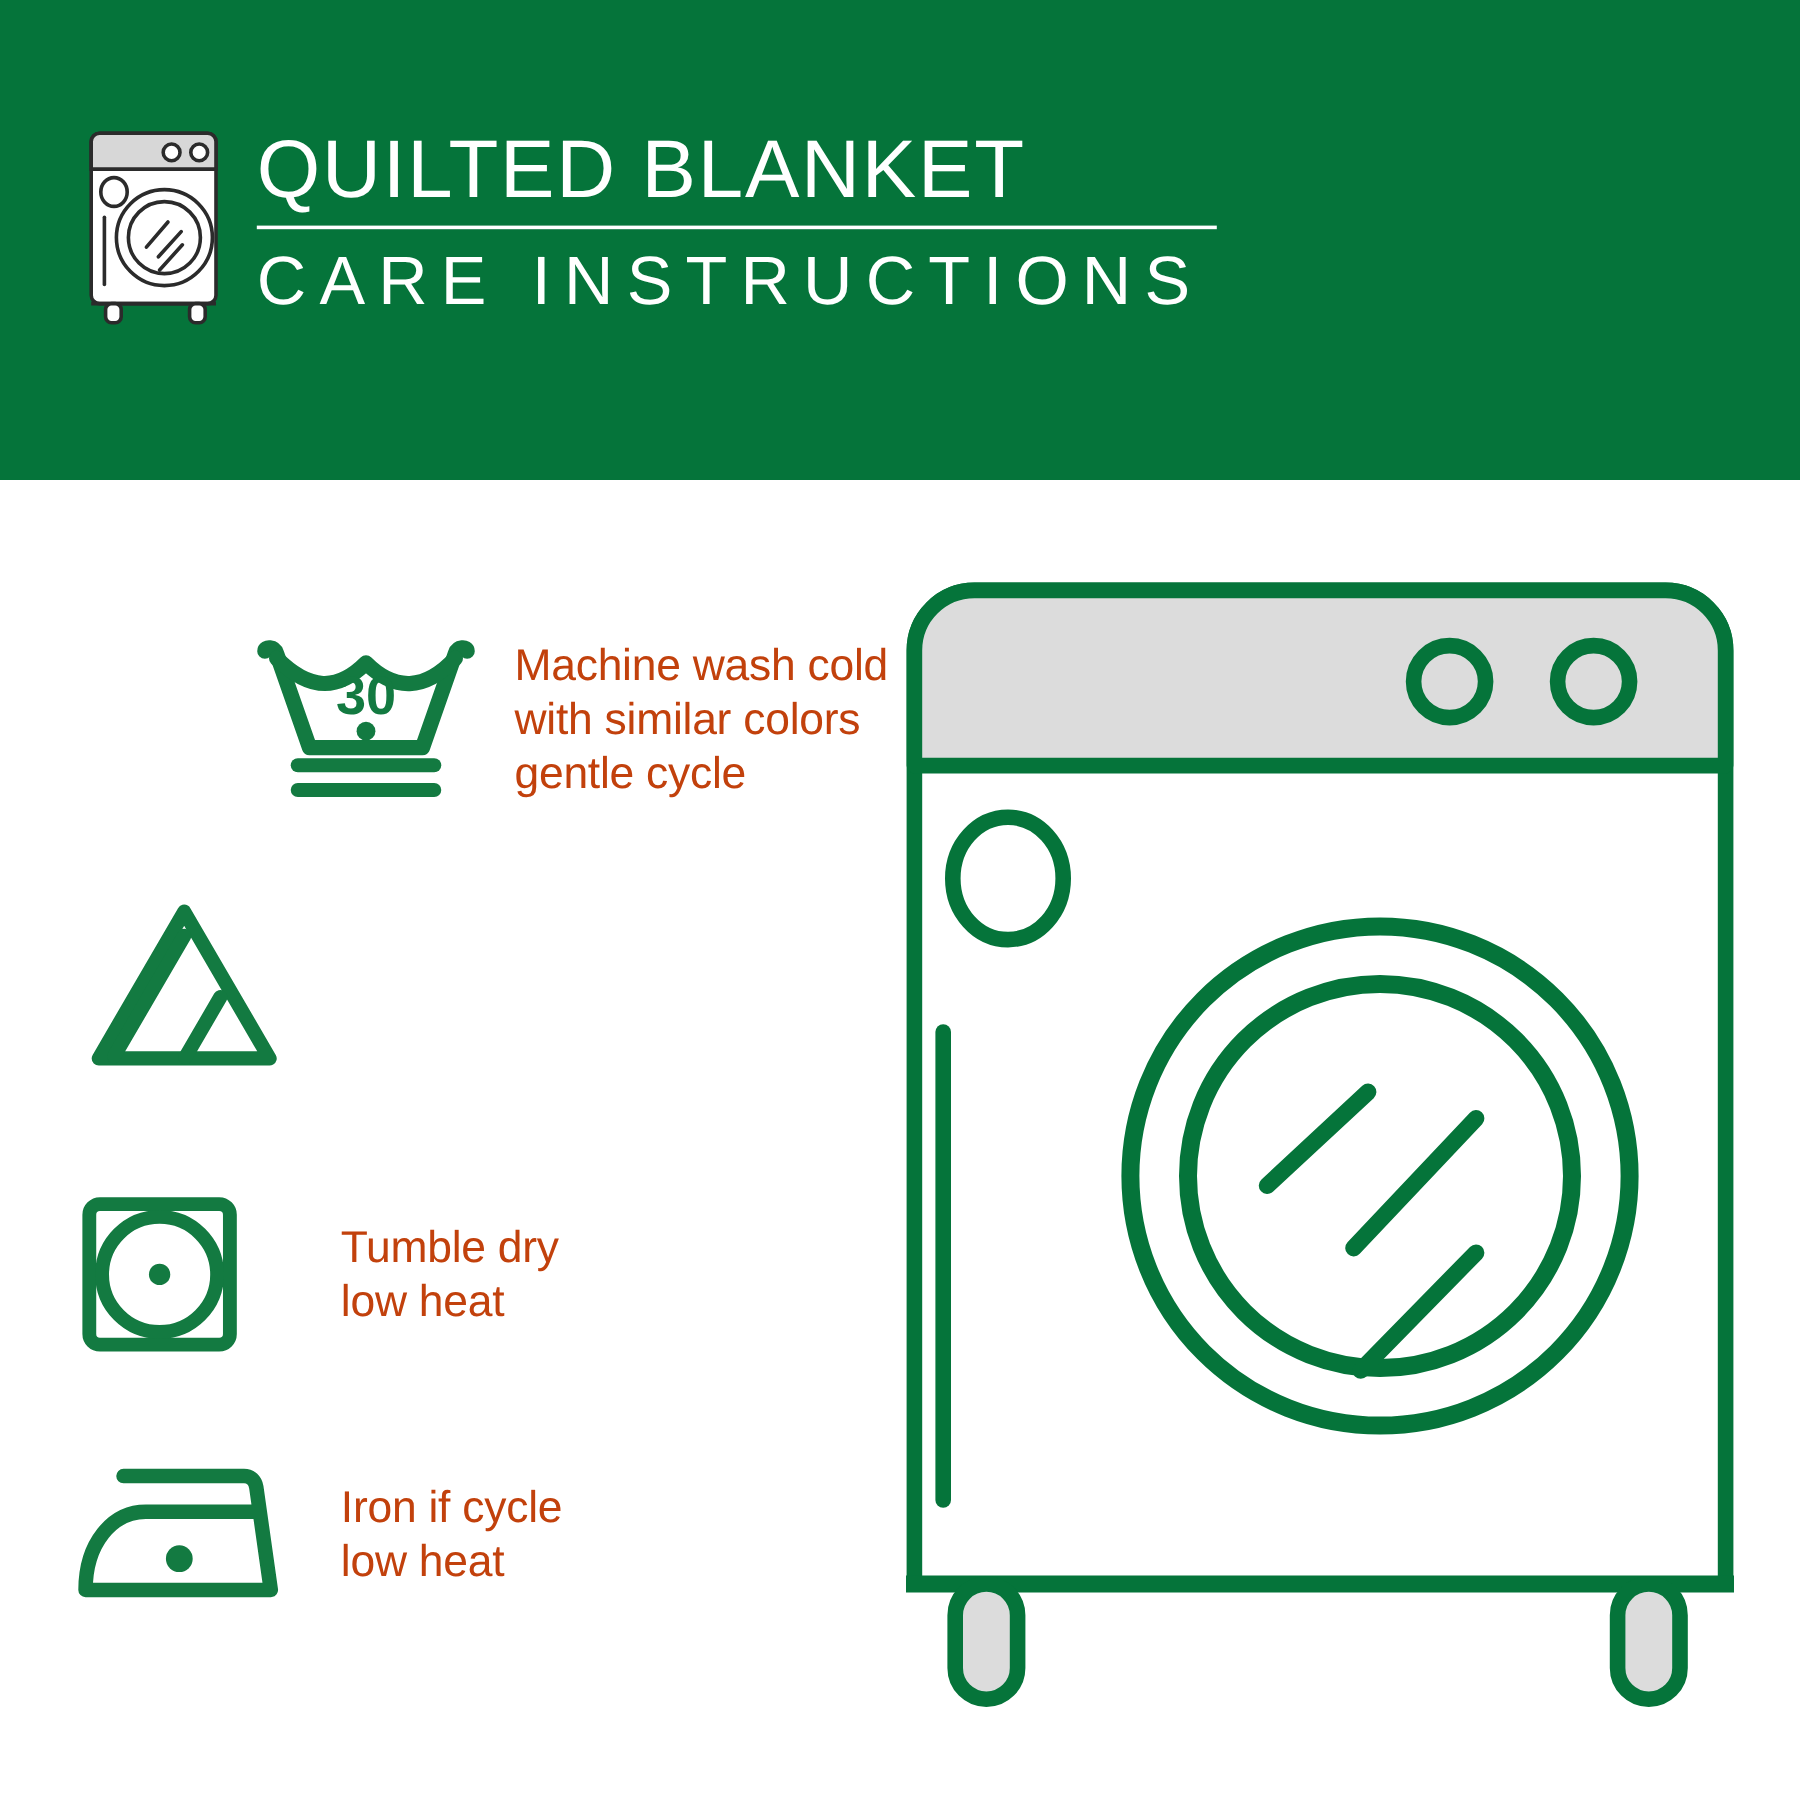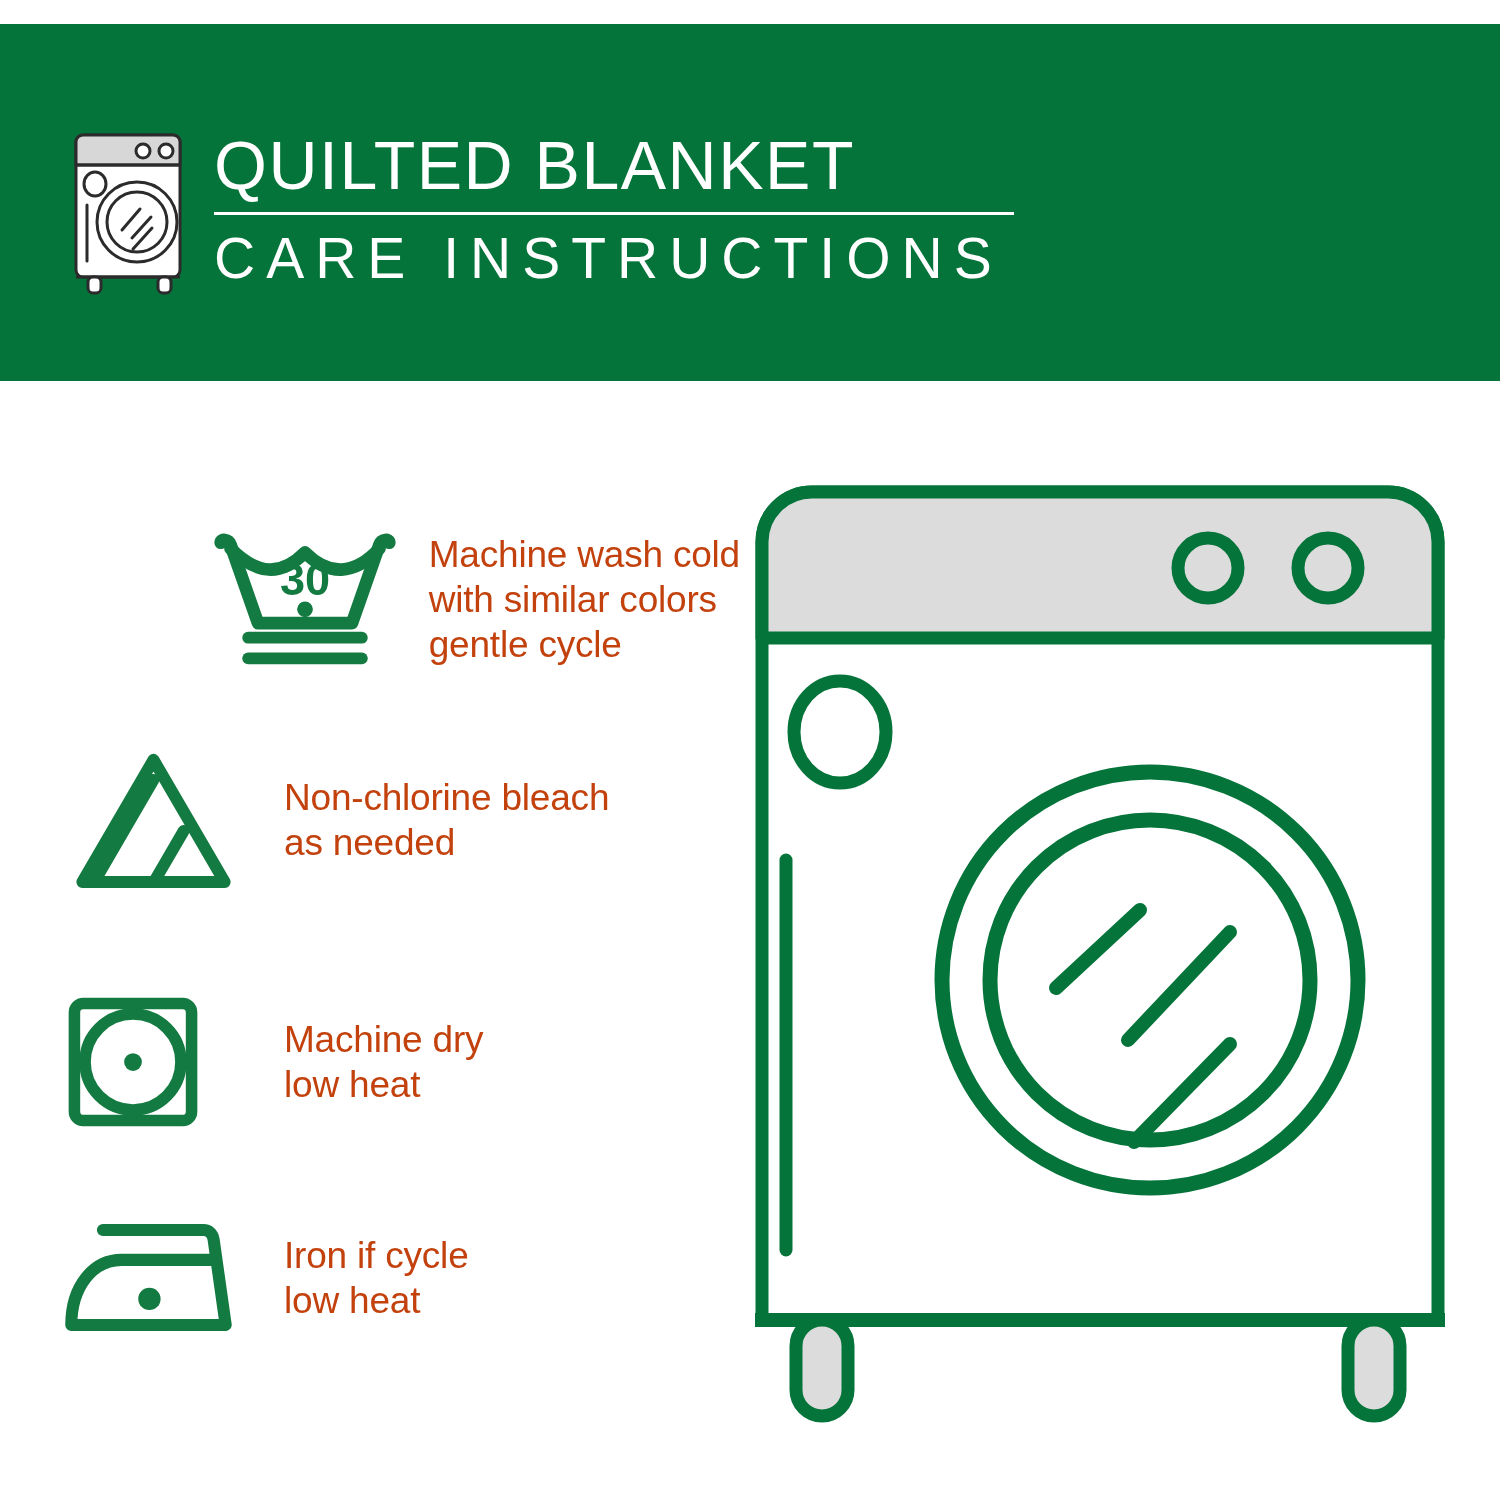--- a/index.html
+++ b/index.html
@@ -19,23 +19,22 @@
     height: 1500px;
     background: #ffffff;
   }
 
   
   .header {
     position: absolute;
     left: 0;
     top: 0;
     width: 1500px;
-    height: 357px;
+    height: 400px;
     background: #05743A;
-    margin-top: 24px;
   }
 
   .header-logo {
     position: absolute;
     left: 62px;
     top: 103px;
     width: 140px;
     height: 168px;
   }
 
@@ -194,36 +193,32 @@
     <div class="care-row">
       <div class="care-symbol">
         <svg viewBox="0 0 200 160" width="183" height="146">
           <g fill="none" stroke="#137A41" stroke-width="13" stroke-linejoin="round" stroke-linecap="round">
             <path d="M100 14 L178 148 L22 148 Z"></path>
             <line x1="100" y1="36" x2="36" y2="146"></line>
             <line x1="133" y1="92" x2="101" y2="147"></line>
           </g>
         </svg>
       </div>
-      <div class="care-text">
-        <span>Non-chlorine bleach</span>
-        <span>as needed</span>
-      </div>
     </div>
 
     <div class="care-row">
       <div class="care-symbol">
         <svg viewBox="0 0 160 160" width="142" height="142">
           <rect x="14" y="14" width="132" height="132" rx="10" fill="none" stroke="#137A41" stroke-width="13"></rect>
           <circle cx="80" cy="80" r="54" fill="none" stroke="#137A41" stroke-width="13"></circle>
           <circle cx="80" cy="80" r="10" fill="#137A41"></circle>
         </svg>
       </div>
       <div class="care-text">
-        <span>Machine dry</span>
+        <span>Tumble dry</span>
         <span>low heat</span>
       </div>
     </div>
 
     <div class="care-row">
       <div class="care-symbol">
         <svg viewBox="0 0 200 130" width="186" height="121">
           <g fill="none" stroke="#137A41" stroke-width="13" stroke-linecap="round" stroke-linejoin="round">
             <path d="M44 14 L152 14 C158 14 162 18 163 24 L176 116 L10 116 C10 74 34 46 64 46 L162 46"></path>
           </g>

